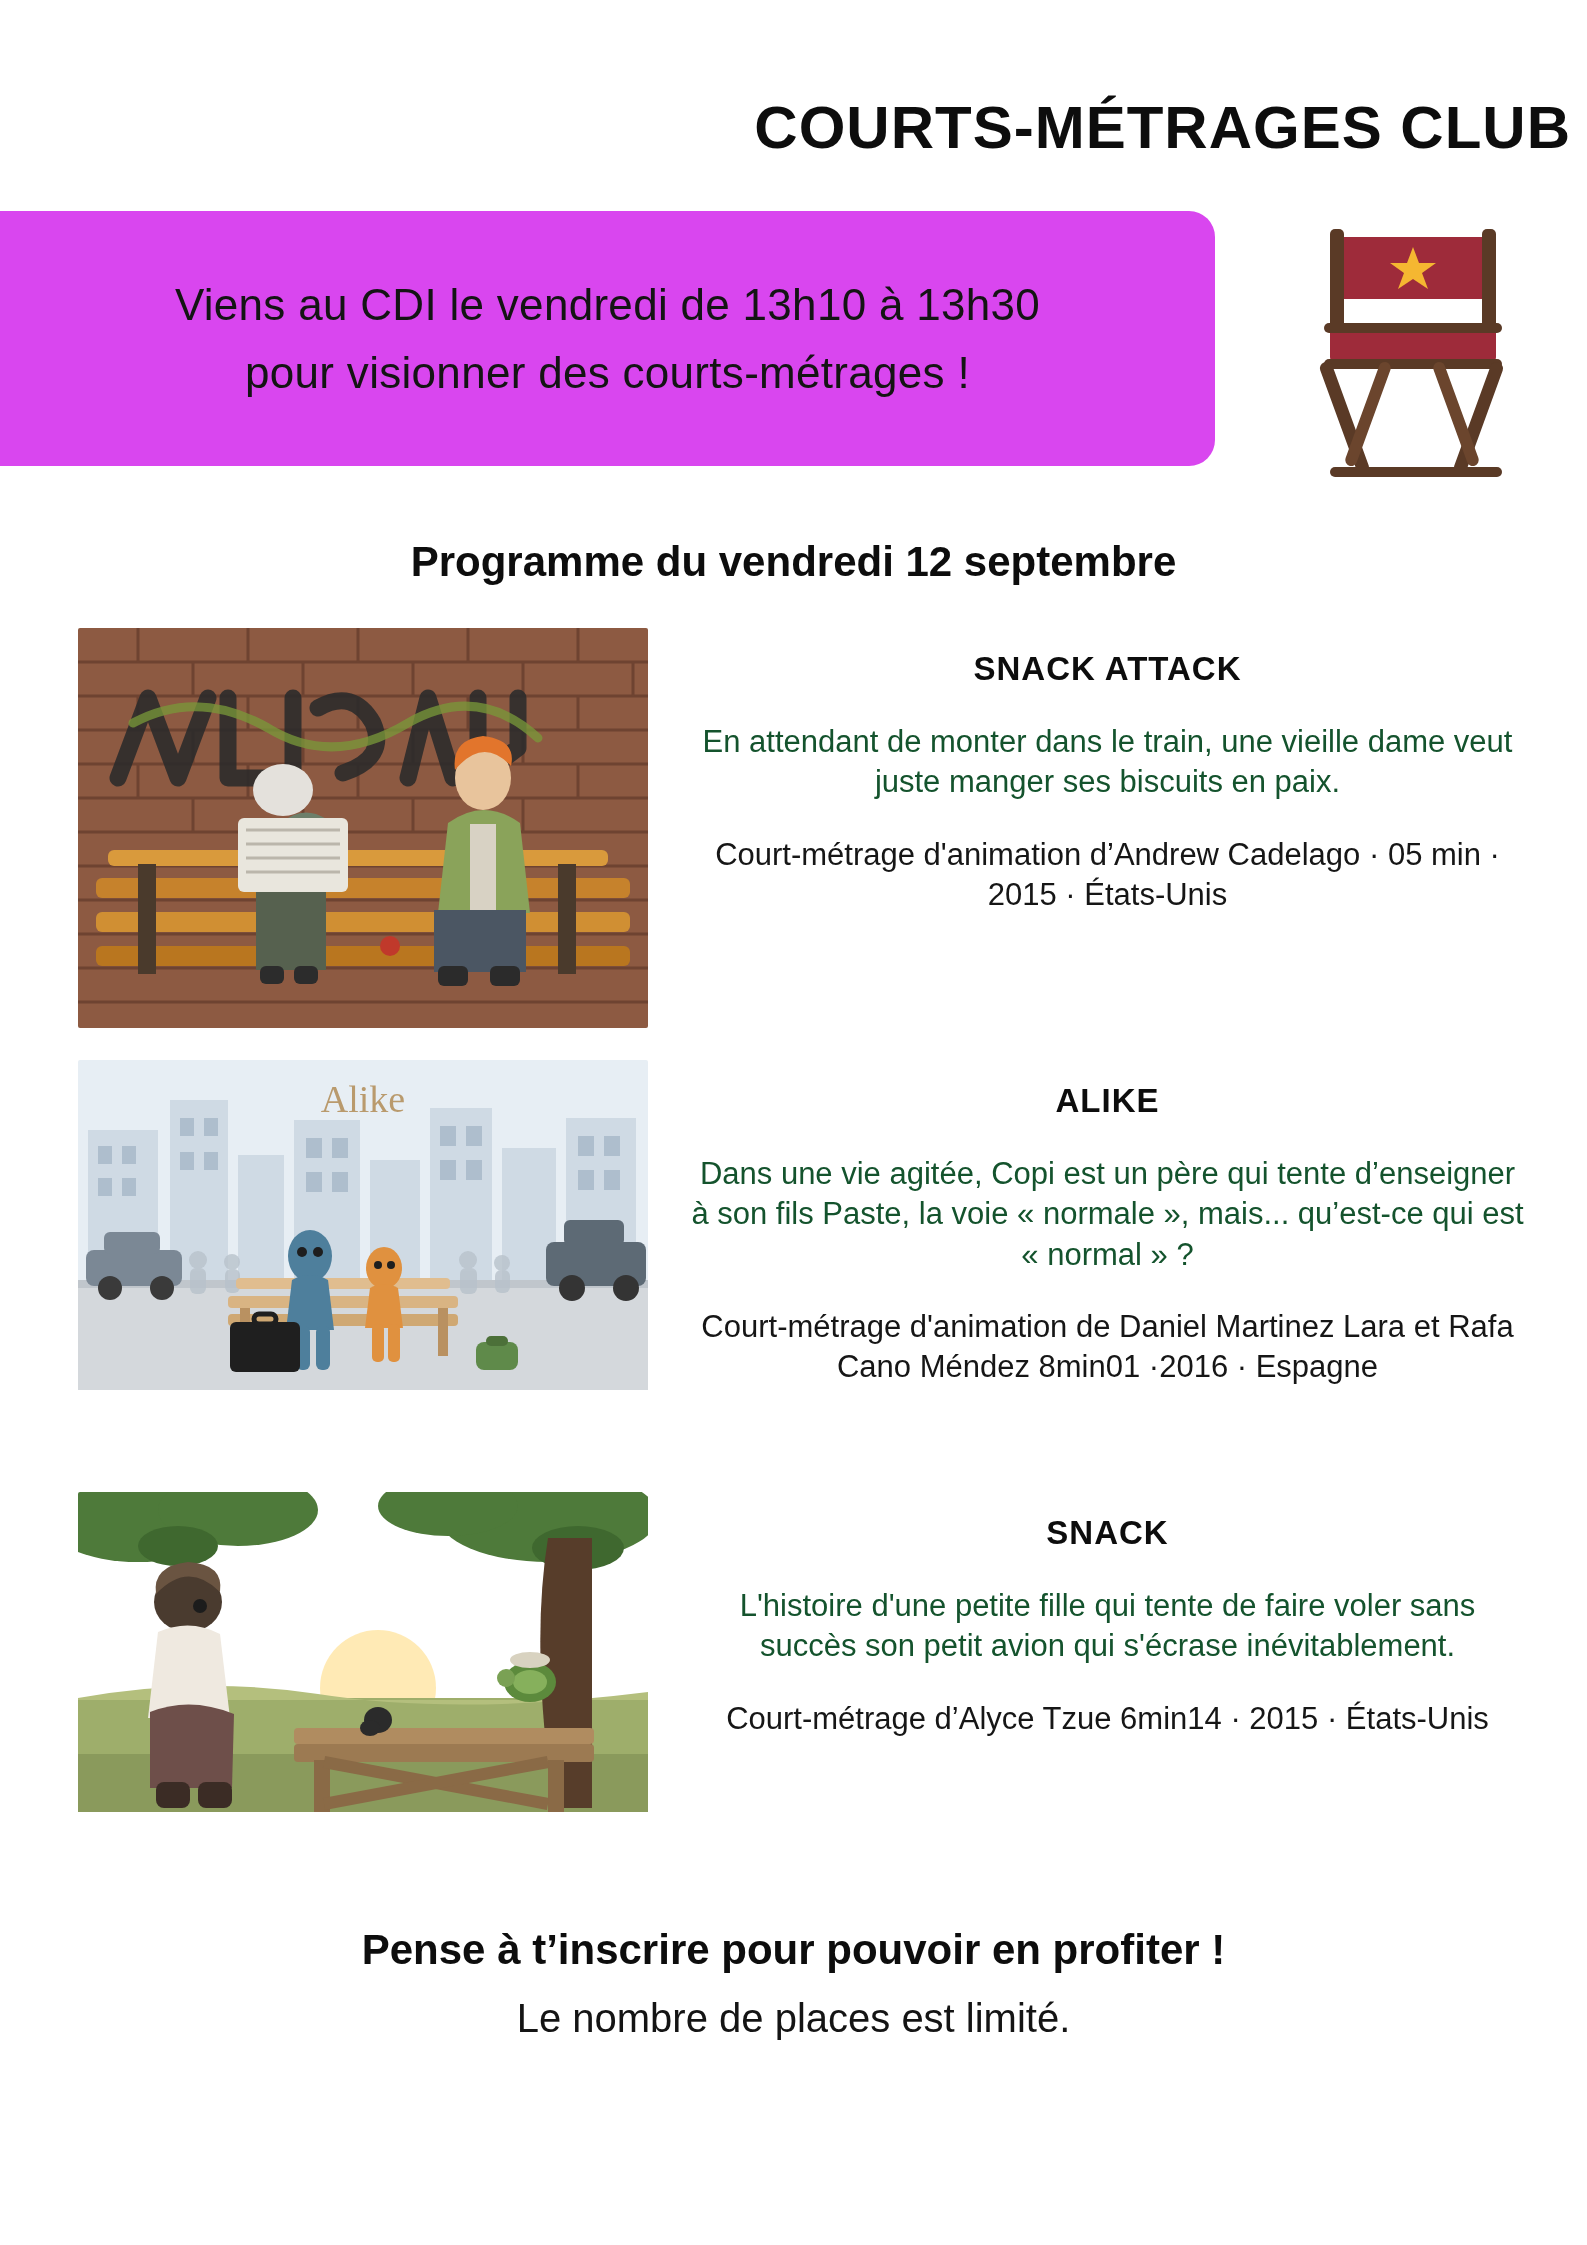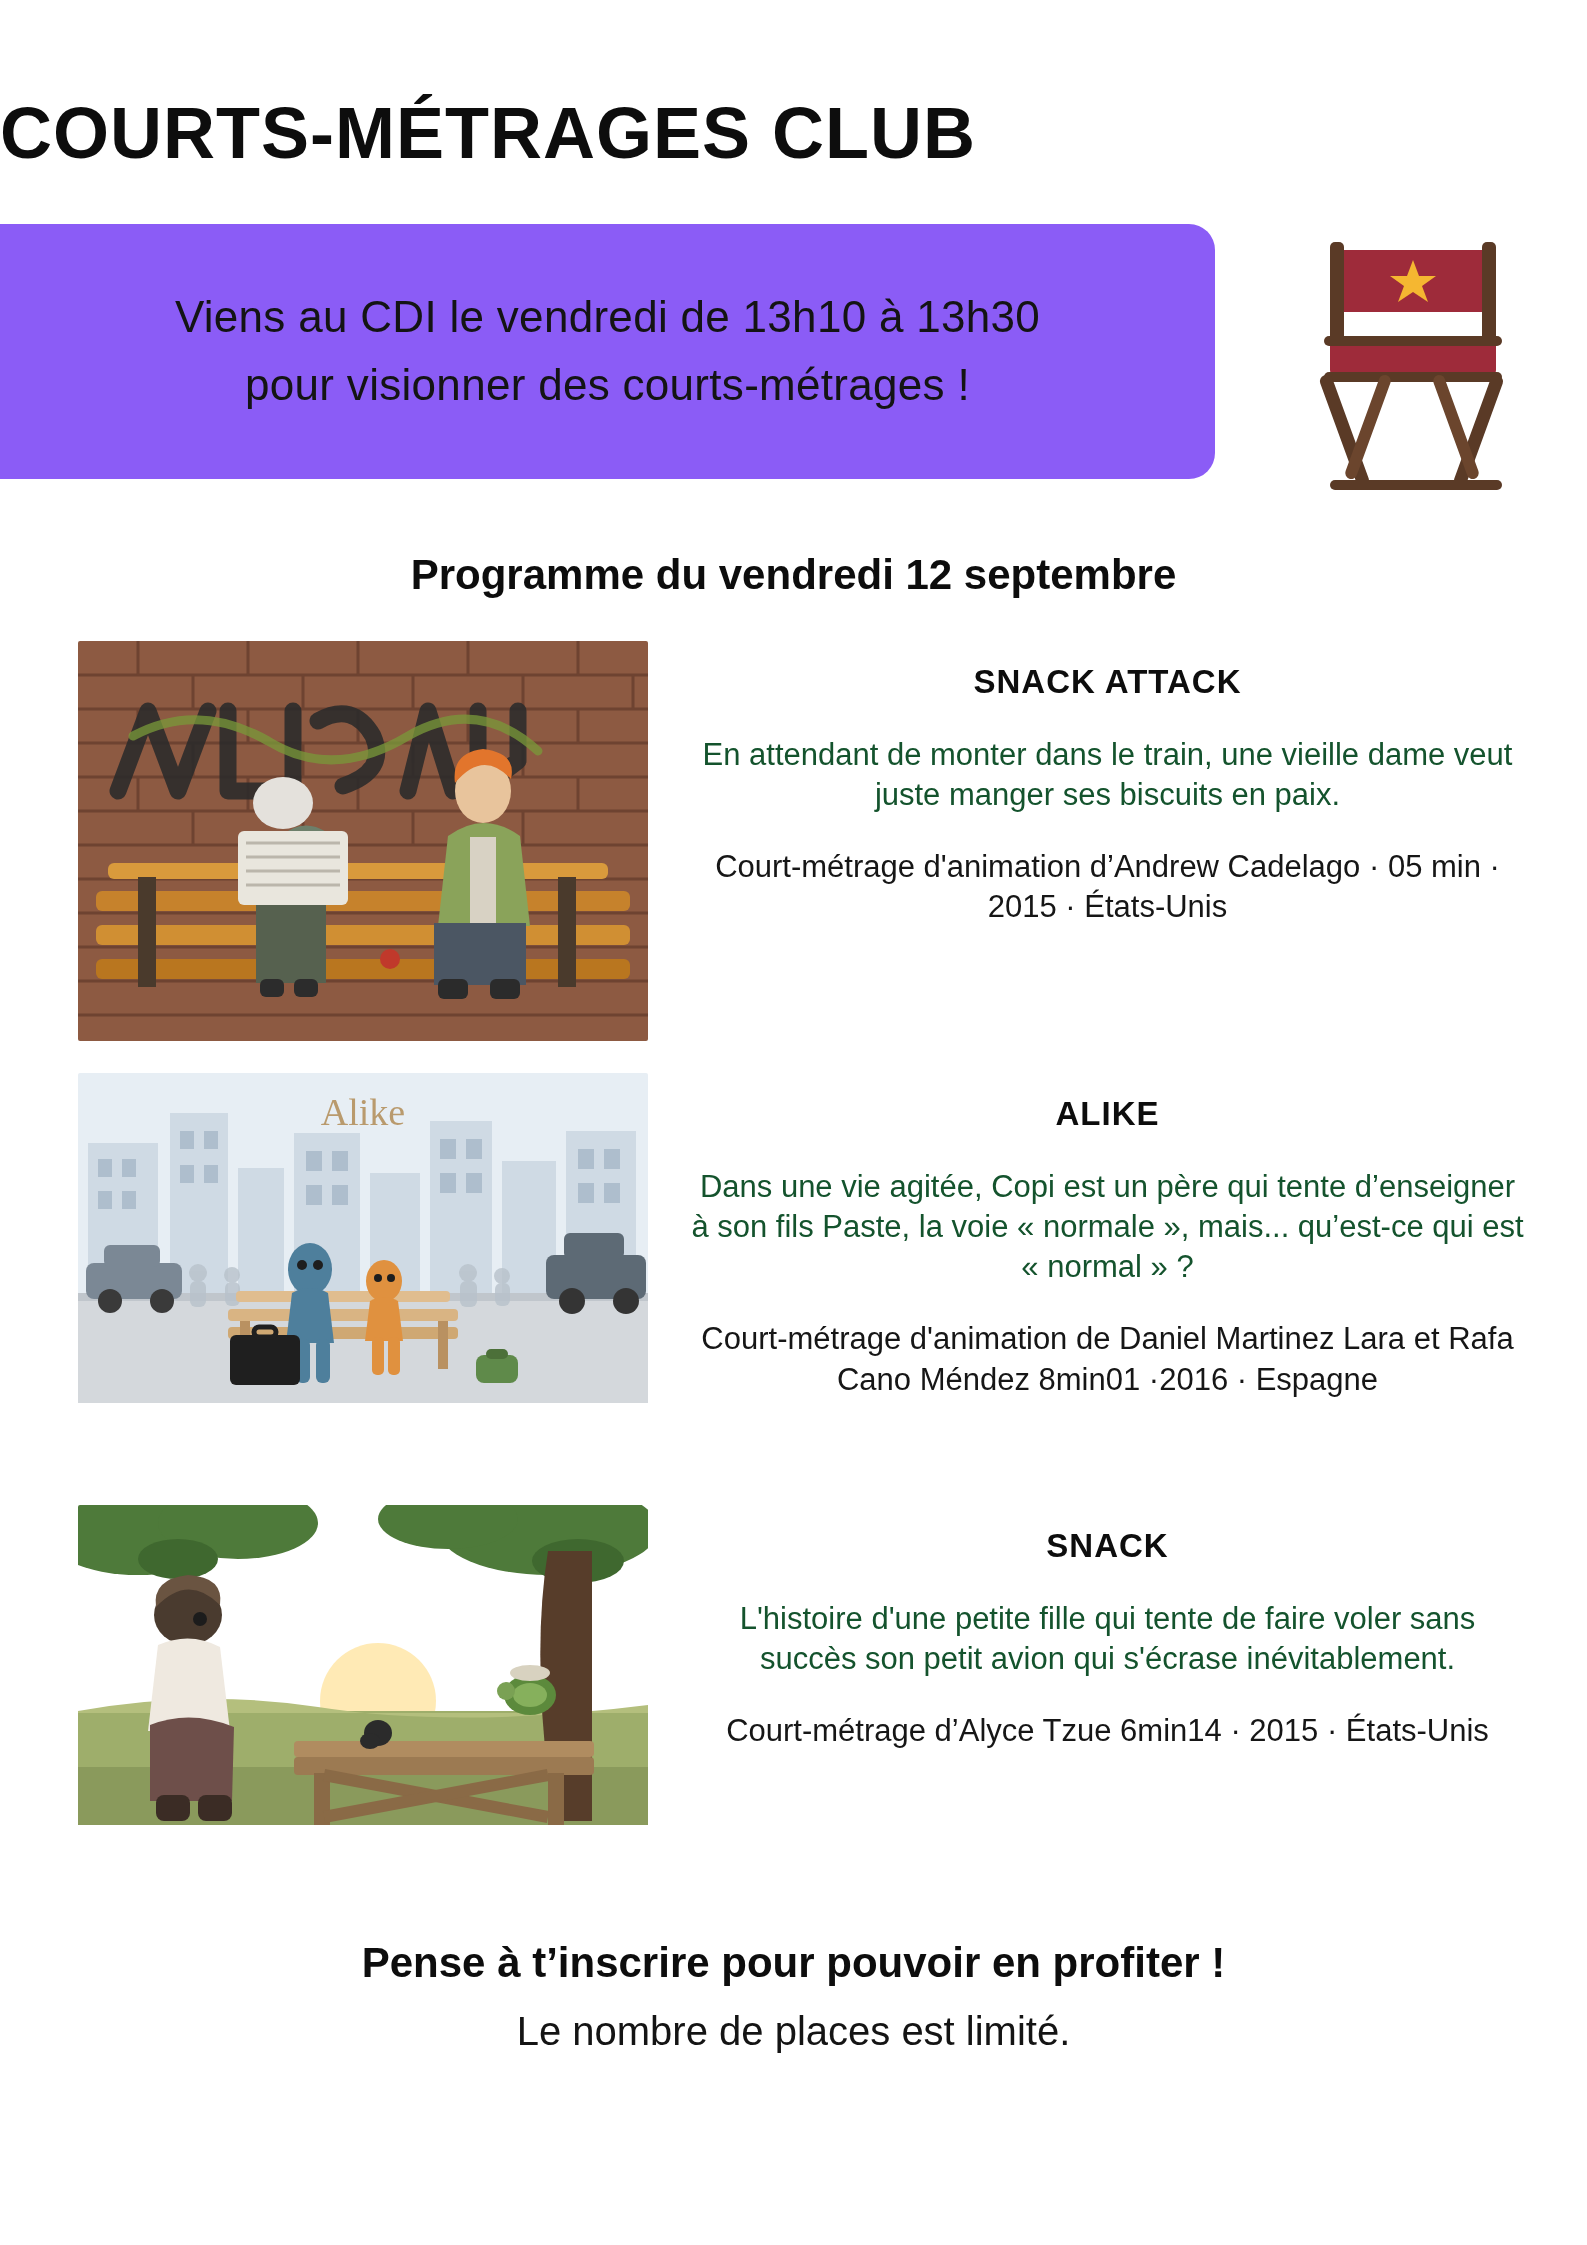--- a/index.html
+++ b/index.html
@@ -11,42 +11,42 @@
     height: 2245px;
     background: #ffffff;
     font-family: "Liberation Sans", sans-serif;
     color: #111111;
     overflow: hidden;
     position: relative;
   }
 
   
   .poster-title {
-    text-align: left;
-    font-size: 72px;
+    text-align: right;
+    font-size: 60px;
     font-weight: bold;
     letter-spacing: 1px;
     color: #0d0d0d;
     margin: 96px 16px 0 0;
     line-height: 1.05;
   }
 
   
   .banner-row {
     position: relative;
     margin-top: 52px;
     height: 265px;
   }
   .banner {
     position: absolute;
     left: 0;
     top: 0;
     width: 1215px;
     height: 255px;
-    background: #8b5cf6;
+    background: #d946ef;
     border-top-right-radius: 26px;
     border-bottom-right-radius: 26px;
     display: flex;
     flex-direction: column;
     align-items: center;
     justify-content: center;
     gap: 18px;
   }
   .banner-line {
     font-size: 44px;

